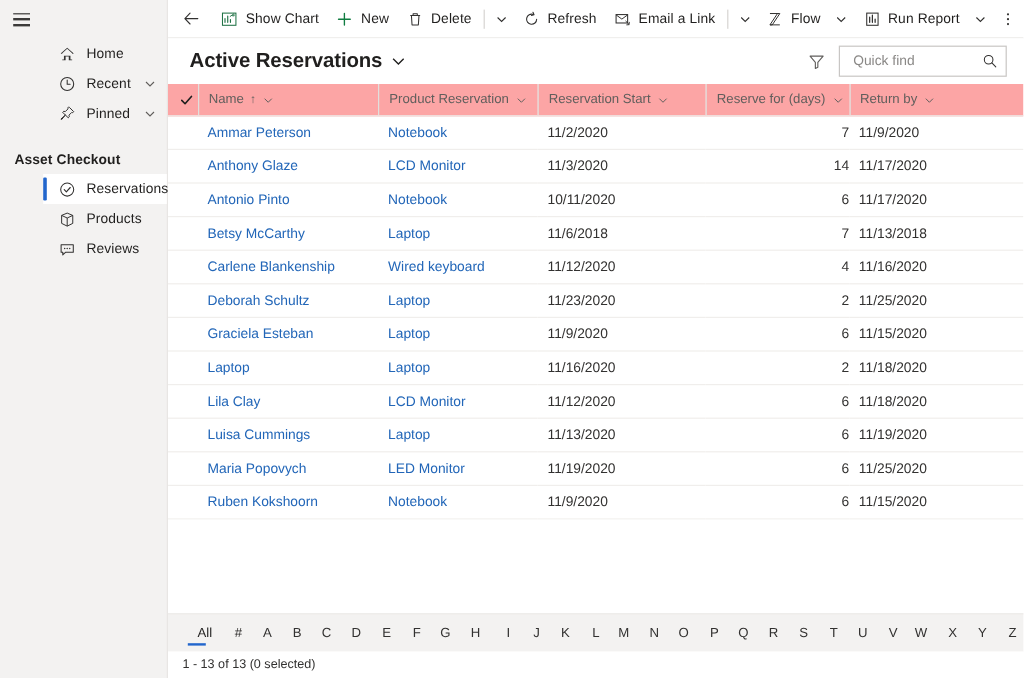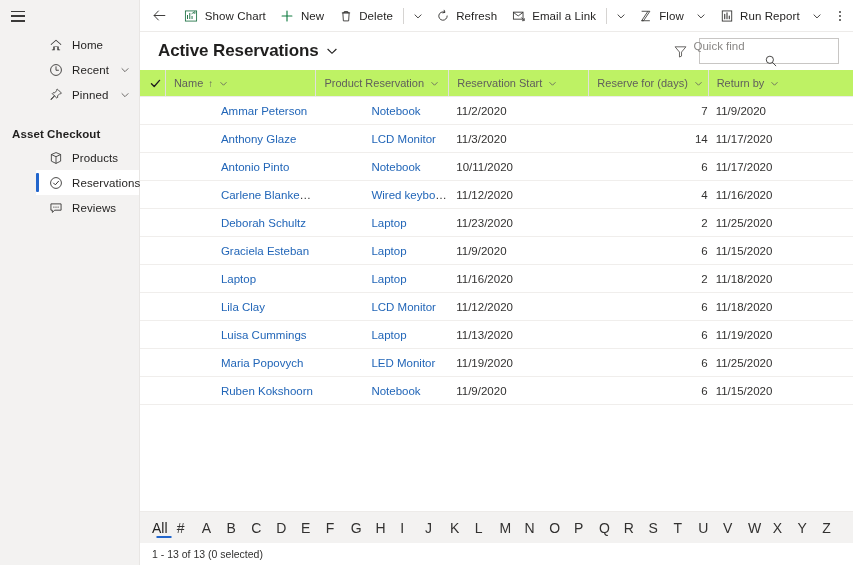--- a/index.html
+++ b/index.html
@@ -174,21 +174,20 @@
     cursor: pointer; margin-right: 6px;
   }
   .quickfind {
     width: 140px;
     height: 26px;
     border: 1px solid #c8c6c4;
     display: flex;
     align-items: center;
     padding: 0 6px 0 9px;
     background: #fff;
-    flex-direction: column;
   }
   .quickfind input {
     flex: 1 1 auto;
     border: none;
     outline: none;
     font-size: 11.5px;
     font-family: "Liberation Sans", sans-serif;
     color: #201f1e;
     background: transparent;
     min-width: 0;
@@ -212,21 +211,21 @@
     font-size: 11.5px;
   }
   table.grid th {
     height: 26px;
     font-weight: normal;
     font-size: 11px;
     color: #605e5c;
     text-align: left;
     border-bottom: 1px solid #edebe9;
     padding: 0;
-    background: #bef264;
+    background: #fca5a5;
     vertical-align: middle;
   }
   .th-inner {
     display: flex;
     align-items: center;
     height: 26px;
     padding-left: 8px;
     border-left: 1px solid #e1dfdd;
     cursor: pointer;
     white-space: nowrap;
@@ -248,41 +247,40 @@
     color: #323130;
     vertical-align: middle;
     white-space: nowrap;
     overflow: hidden;
     text-overflow: ellipsis;
   }
   td.link a {
     color: #2266b8;
     text-decoration: none;
     cursor: pointer;
-    margin-left: 48px;
   }
   td.num { text-align: right; padding-right: 8px; }
   td.selcell { padding: 0; }
 
   .grid-rest { flex: 1 1 auto; background: #fff; }
 
   
   .alphabar {
     flex: 0 0 32px;
     height: 32px;
     background: #f3f2f1;
     display: flex;
     align-items: center;
     padding: 0 6px 0 12px;
     border-top: 1px solid #edebe9;
   }
   .alpha {
     flex: 1 1 0;
-    text-align: left;
-    font-size: 14px;
+    text-align: right;
+    font-size: 11px;
     color: #323130;
     cursor: pointer;
     position: relative;
     height: 22px;
     line-height: 22px;
   }
   .alpha.active { font-weight: normal; color: #201f1e; }
   .alpha.active::after {
     content: "";
     position: absolute;
@@ -354,38 +352,38 @@
         <svg width="10" height="10" viewBox="0 0 12 12">
             <path d="M2 4l4 4 4-4" fill="none" stroke="#605e5c" stroke-width="1.1"></path>
           </svg>
       </span>
     </div>
 
     <div class="nav-gap"></div>
 
     <div class="group-title">Asset Checkout</div>
 
+    <div class="nav-item active">
+      <span class="ico">
+        <svg width="14" height="14" viewBox="0 0 16 16">
+            <circle cx="8" cy="8" r="6.2" fill="none" stroke="#323130" stroke-width="1"></circle>
+            <path d="M5.2 8.1l2 2 3.7-4.1" fill="none" stroke="#323130" stroke-width="1.1" stroke-linecap="round" stroke-linejoin="round"></path>
+          </svg>
+      </span>
+      <span class="lbl">Reservations</span>
+    </div>
+
     <div class="nav-item">
       <span class="ico">
         <svg width="14" height="14" viewBox="0 0 16 16">
             <path d="M8 1.8L13.3 4v7.6L8 14.2 2.7 11.6V4L8 1.8z" fill="none" stroke="#323130" stroke-width=".95" stroke-linejoin="round"></path>
             <path d="M2.7 4L8 6.5 13.3 4M8 6.5v7.7" fill="none" stroke="#323130" stroke-width=".95"></path>
           </svg>
       </span>
       <span class="lbl">Products</span>
-    </div>
-
-    <div class="nav-item active">
-      <span class="ico">
-        <svg width="14" height="14" viewBox="0 0 16 16">
-            <circle cx="8" cy="8" r="6.2" fill="none" stroke="#323130" stroke-width="1"></circle>
-            <path d="M5.2 8.1l2 2 3.7-4.1" fill="none" stroke="#323130" stroke-width="1.1" stroke-linecap="round" stroke-linejoin="round"></path>
-          </svg>
-      </span>
-      <span class="lbl">Reservations</span>
     </div>
 
     <div class="nav-item">
       <span class="ico">
         <svg width="14" height="14" viewBox="0 0 16 16">
             <path d="M2.2 3.3h11.6v7.2H6.6L3.8 13v-2.5H2.2V3.3z" fill="none" stroke="#323130" stroke-width="1" stroke-linejoin="round"></path>
             <circle cx="5.6" cy="6.9" r=".7" fill="#323130"></circle>
             <circle cx="8" cy="6.9" r=".7" fill="#323130"></circle>
             <circle cx="10.4" cy="6.9" r=".7" fill="#323130"></circle>
           </svg>
@@ -623,20 +621,28 @@
             <tr class="datarow">
               <td class="selcell"></td>
               <td class="link"><a>Antonio Pinto</a></td>
               <td class="link"><a>Notebook</a></td>
               <td class="">10/11/2020</td>
               <td class="num">6</td>
               <td class="">11/17/2020</td>
             </tr>
             <tr class="datarow">
               <td class="selcell"></td>
+              <td class="link"><a>Betsy McCarthy</a></td>
+              <td class="link"><a>Laptop</a></td>
+              <td class="">11/6/2018</td>
+              <td class="num">7</td>
+              <td class="">11/13/2018</td>
+            </tr>
+            <tr class="datarow">
+              <td class="selcell"></td>
               <td class="link"><a>Carlene Blankenship</a></td>
               <td class="link"><a>Wired keyboard</a></td>
               <td class="">11/12/2020</td>
               <td class="num">4</td>
               <td class="">11/16/2020</td>
             </tr>
             <tr class="datarow">
               <td class="selcell"></td>
               <td class="link"><a>Deborah Schultz</a></td>
               <td class="link"><a>Laptop</a></td>

